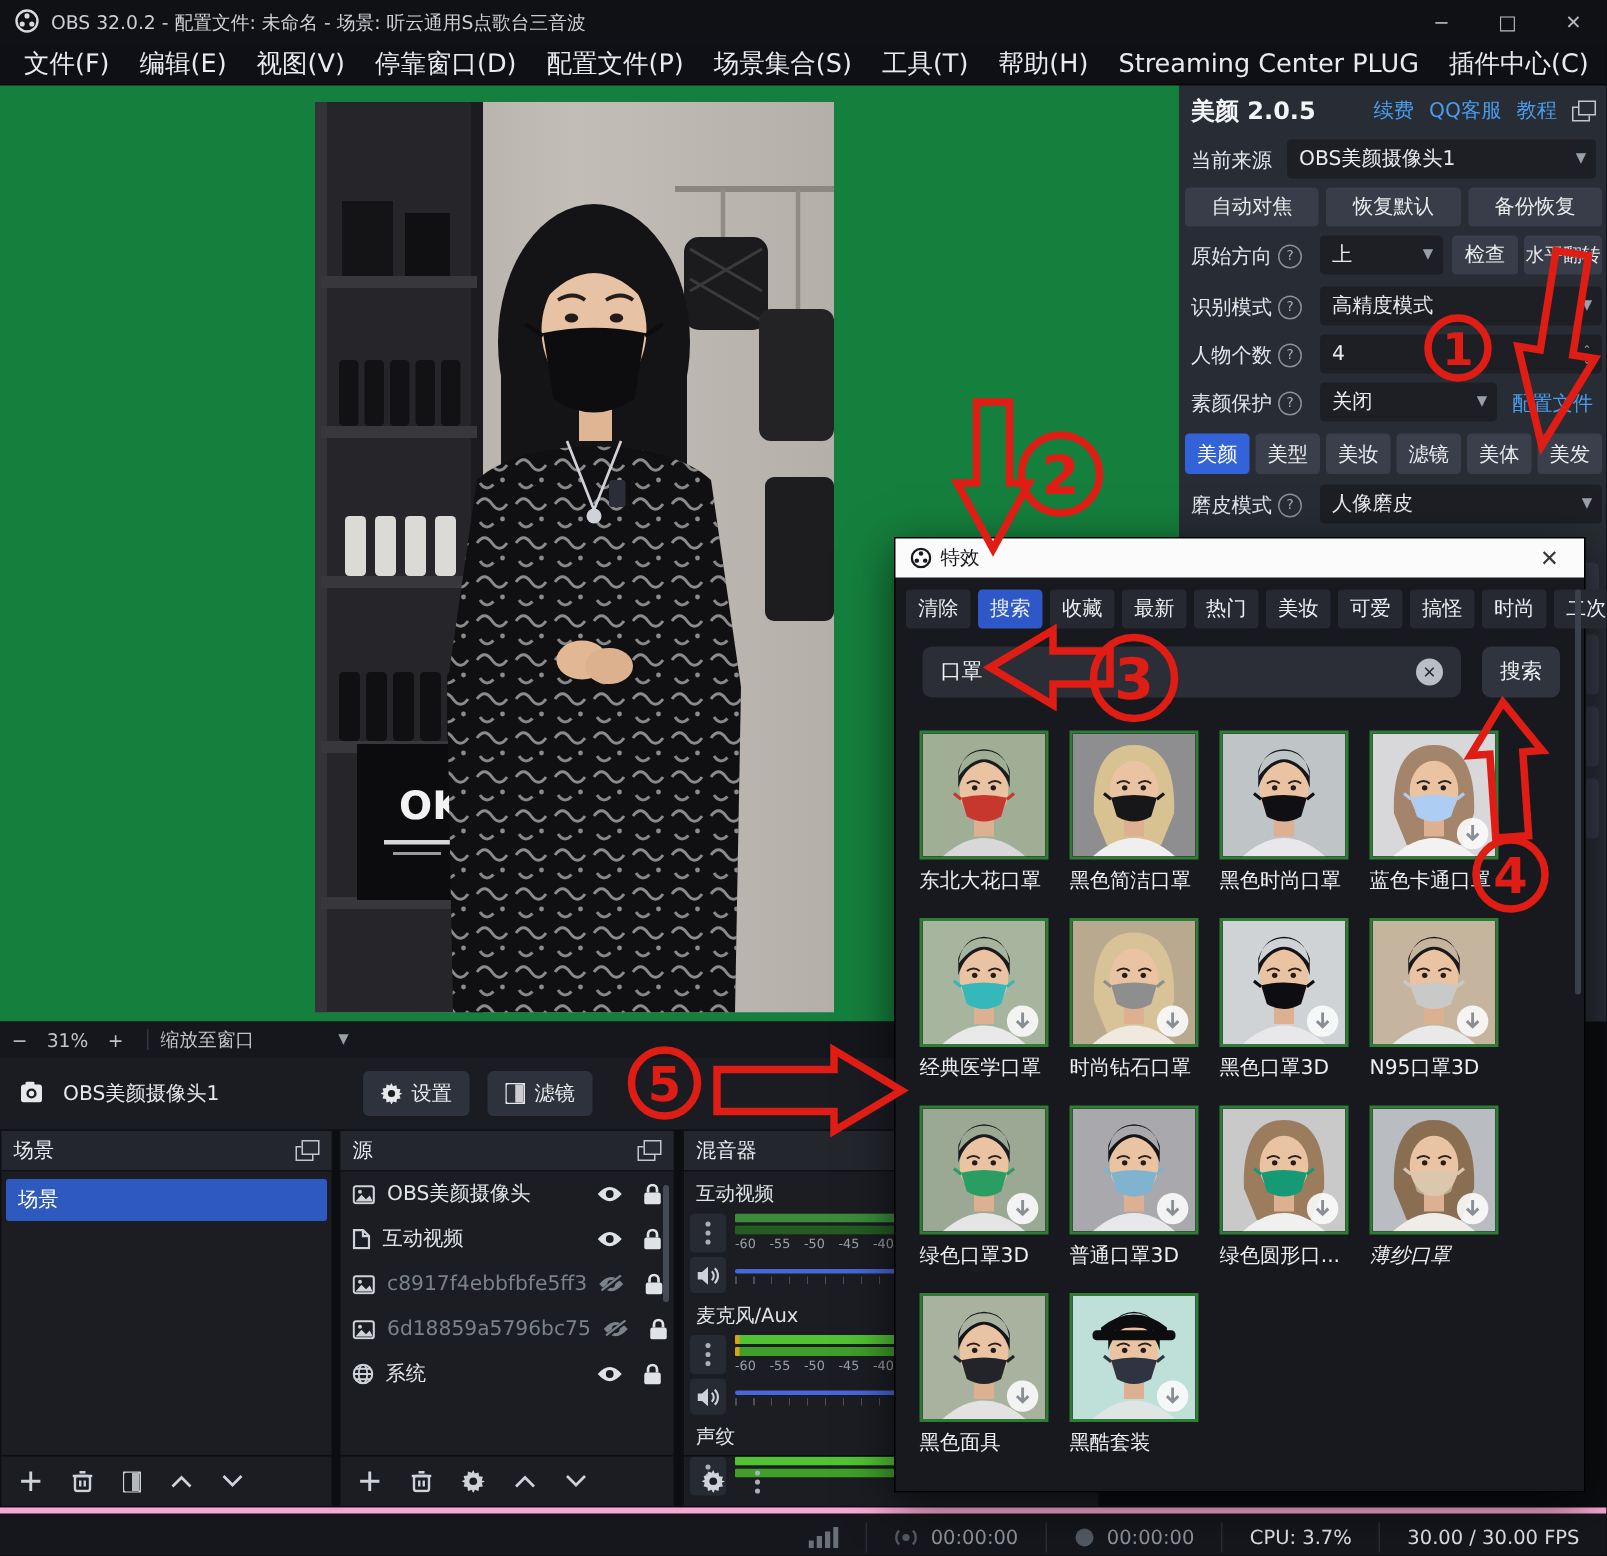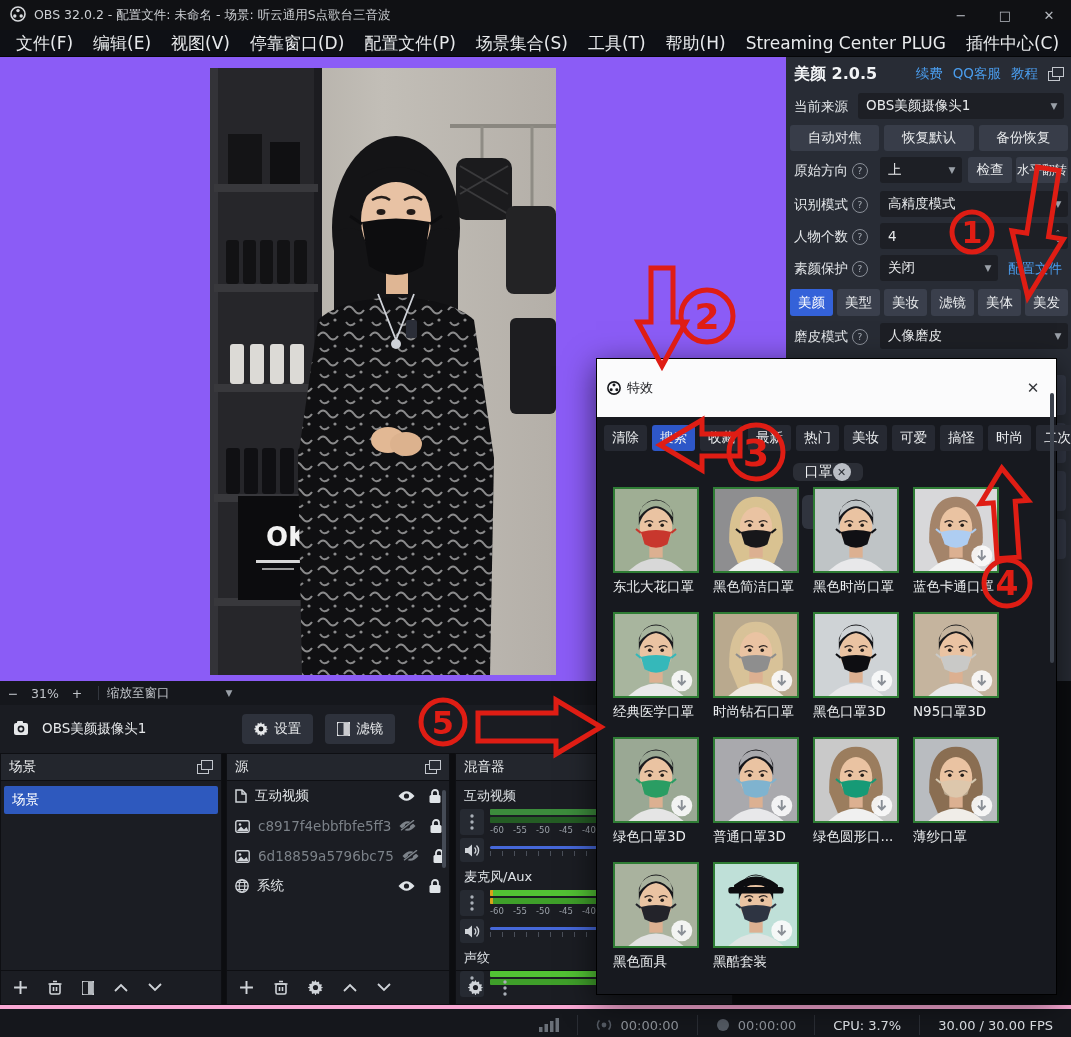--- a/index.html
+++ b/index.html
@@ -6,21 +6,21 @@
   body{width:1071px;height:1037px;background:#0c0d10;font-family:"DejaVu Sans","Liberation Sans",sans-serif;color:#e6e8ea;overflow:hidden;position:relative;}
   .abs{position:absolute;}
   
   .titlebar{left:0;top:0;width:1071px;height:30px;background:#101114;display:flex;align-items:center;color:#cdd0d4;font-size:12.5px;}
   .titlebar .logo{margin:0 8px 0 10px;}
   .winbtns{margin-left:auto;display:flex;}
   .winbtn{width:44px;height:30px;display:flex;align-items:center;justify-content:center;color:#b6bac0;font-size:13px;}
   .menubar{left:0;top:30px;width:1071px;height:27px;background:#0e1015;display:flex;align-items:center;padding-left:6px;box-sizing:border-box;border-bottom:1px solid #050608;}
   .menuitem{padding:0 10px;font-size:17px;color:#e8eaec;line-height:26px;white-space:nowrap;}
   
-  .preview{left:0;top:57px;width:786px;height:624px;background:#8b5cf6;}
+  .preview{left:0;top:57px;width:786px;height:624px;background:#15803d;}
   
   .bpanel{left:786px;top:57px;width:285px;height:624px;background:#282c35;font-size:13.5px;}
   .bhead{left:8px;top:6px;width:270px;height:22px;display:flex;align-items:center;}
   .btitle{font-weight:bold;color:#f2f4f6;font-size:16px;}
   .blinks{margin-left:auto;display:flex;gap:10px;}
   .blink{color:#4a9cec;}
   .popout{width:16px;height:14px;position:relative;margin-left:10px;}
   .popout:before{content:"";position:absolute;left:0;bottom:0;width:10px;height:8px;border:1.5px solid #c3c7cd;}
   .popout:after{content:"";position:absolute;right:0;top:0;width:10px;height:8px;border:1.5px solid #c3c7cd;background:#282c35;}
   .blabel{color:#e4e7ea;display:flex;align-items:center;gap:4px;white-space:nowrap;}
@@ -58,26 +58,26 @@
   .ticks span{width:23px;text-align:left;}
   .volslider{flex:1;height:20px;position:relative;}
   .volslider .line{position:absolute;left:0;right:8px;top:8px;height:3px;background:#4668d9;border-radius:2px;}
   .volslider .tks{position:absolute;left:0;right:8px;top:13px;height:5px;background:repeating-linear-gradient(90deg,#4a4f59 0 1px,transparent 1px 12px);}
   
   .statusbar{left:0;top:1005px;width:1071px;height:32px;background:#15171c;display:flex;align-items:center;justify-content:flex-end;font-size:13px;color:#b9bec4;border-top:4px solid #f9a8d4;}
   .stitem{display:flex;align-items:center;gap:8px;padding:0 18px;height:20px;border-left:1px solid #2a2d34;color:#8f949b;}
   .stitem.bright{color:#dfe3e8;}
   
   .dialog{left:596px;top:358px;width:461px;height:637px;background:#17191f;border:1px solid #000;box-shadow:0 8px 30px rgba(0,0,0,.6);box-sizing:border-box;}
-  .dtitle{height:26px;background:#fbfbfc;display:flex;align-items:center;padding:16px 10px;color:#15161a;font-size:13px;gap:6px;}
+  .dtitle{height:26px;background:#fbfbfc;display:flex;align-items:center;padding:0 10px;color:#15161a;font-size:13px;gap:6px;}
   .dclose{margin-left:auto;font-size:15px;color:#34363a;width:26px;text-align:center;}
   .dtabs{display:flex;gap:5px;padding:8px 7px 0 7px;}
   .dtab{background:#262932;border-radius:3px;height:26px;padding:0 8px;display:flex;align-items:center;font-size:13.5px;color:#eceef0;white-space:nowrap;}
   .dtab.active{background:#2e57c8;}
-  .dsearchrow{display:flex;align-items:center;margin:12px 16px 0 18px;gap:14px;flex-direction:column;}
+  .dsearchrow{display:flex;align-items:center;margin:12px 16px 0 18px;gap:14px;}
   .dinput{flex:1;height:34px;background:#2b2e36;border-radius:6px;display:flex;align-items:center;padding:0 12px;font-size:14px;color:#f0f2f4;}
   .dclear{margin-left:auto;width:18px;height:18px;border-radius:50%;background:#b9bdc4;color:#2a2d34;font-size:11px;display:flex;align-items:center;justify-content:center;font-weight:bold;}
   .dsearchbtn{width:52px;height:34px;background:#30343e;border-radius:6px;display:flex;align-items:center;justify-content:center;font-size:14px;color:#eef0f2;}
   .dgrid{position:absolute;left:16px;top:128px;width:420px;}
   .card{position:absolute;width:100px;}
   .thumb{width:86px;height:86px;border:2px solid #2f7d35;box-sizing:border-box;position:relative;overflow:hidden;}
   .cardlabel{width:100px;margin-top:5px;font-size:13.5px;color:#eceef0;text-align:left;white-space:nowrap;overflow:hidden;}
   
   #overlay{position:absolute;left:0;top:0;z-index:60;pointer-events:none;}
   svg text.annnum{font-family:"DejaVu Sans",sans-serif;font-weight:bold;fill:#df1d14;}
@@ -356,20 +356,44 @@
 </div>
 
 <div class="abs dock" style="left:226px;top:753px;width:224px;height:252px;">
   <div class="dockhead">
     <span>源</span>
       <span class="popout"></span>
   </div>
   <div id="source-list" style="height:188px;overflow:hidden;">
       <div class="srcrow">
         <span style="display: inline-flex;">
+          <svg width="15" height="13" viewBox="0 0 15 13">
+            <rect x="0.8" y="0.8" width="13.4" height="11.4" rx="1.6" fill="none" stroke="#cfd3d8" stroke-width="1.4"></rect>
+            <circle cx="5" cy="4.5" r="1.3" fill="#cfd3d8"></circle>
+            <path d="M2 11 L6 6.5 L9 9.5 L11.5 7 L13.5 11 Z" fill="#cfd3d8"></path>
+          </svg>
+        </span>
+        <span>OBS美颜摄像头</span>
+        <span class="ric">
+          <span style="display: inline-flex;">
+            <svg width="17" height="12" viewBox="0 0 17 12">
+              <path d="M0.5 6 Q8.5 -3.5 16.5 6 Q8.5 15.5 0.5 6 Z" fill="#dfe3e7"></path>
+              <circle cx="8.5" cy="6" r="2.6" fill="#1b1d23"></circle>
+            </svg>
+          </span>
+          <span style="display: inline-flex;">
+            <svg width="12" height="14" viewBox="0 0 12 14">
+              <rect x="0.5" y="6" width="11" height="8" rx="1.5" fill="#dfe3e7"></rect>
+              <path d="M3 6 V4 a3 3 0 0 1 6 0 V6" stroke="#dfe3e7" stroke-width="1.8" fill="none"></path>
+            </svg>
+          </span>
+        </span>
+      </div>
+      <div class="srcrow">
+        <span style="display: inline-flex;">
           <svg width="12" height="14" viewBox="0 0 12 14">
             <path d="M1 1 h6 l4 4 v8 h-10 Z" fill="none" stroke="#cfd3d8" stroke-width="1.5"></path>
             <path d="M7 1 v4 h4" fill="none" stroke="#cfd3d8" stroke-width="1.5"></path>
           </svg>
         </span>
         <span>互动视频</span>
         <span class="ric">
           <span style="display: inline-flex;">
             <svg width="17" height="12" viewBox="0 0 17 12">
               <path d="M0.5 6 Q8.5 -3.5 16.5 6 Q8.5 15.5 0.5 6 Z" fill="#dfe3e7"></path>
@@ -854,21 +878,21 @@
             <circle cx="36.5" cy="38" r="1.9" fill="#241d1a"></circle>
             <circle cx="49.5" cy="38" r="1.9" fill="#241d1a"></circle>
             <path d="M31 35 q5 -3.5 9 0 M46 35 q5 -3.5 9 0" stroke="#2a2220" stroke-width="1.3" fill="none"></path>
             <path d="M27 45 Q43 41 59 45 L55 58 Q43 65 31 58 Z" fill="#169a76"></path>
             <path d="M27 46 L22 42 M59 46 L64 42" stroke="#169a76" stroke-width="2.2" fill="none"></path>
             <circle cx="70" cy="70" r="11" fill="rgba(250,250,250,0.92)"></circle>
             <path d="M70 64 v9 M66 70 l4 4 4-4" stroke="#8a8f96" stroke-width="2" fill="none"></path>
           </svg></div>
         <div class="cardlabel">绿色圆形口...</div>
       </div>
-      <div class="card" style="left: 300px; top: 250px;">
+      <div class="card" style="left: 300px; top: 250px; font-style: italic;">
         <div class="thumb"><svg width="82" height="82" viewBox="0 0 86 86">
             <rect width="86" height="86" fill="#b9bcc0"></rect>
             <path d="M43 8 C20 8 14 30 15 56 L24 78 L62 78 L71 56 C72 30 66 8 43 8 Z" fill="#8a6e52"></path>
             <path d="M14 86 Q43 60 72 86 Z" fill="#f0ede8"></path>
             <rect x="36" y="58" width="14" height="14" fill="#dcb091"></rect>
             <ellipse cx="43" cy="40" rx="17" ry="21" fill="#eac3a2"></ellipse>
             <path d="M26 36 Q28 16 43 14 Q58 16 60 36 L60 24 Q54 10 43 10 Q32 10 26 24 Z" fill="#8a6e52"></path>
             <circle cx="36.5" cy="38" r="1.9" fill="#241d1a"></circle>
             <circle cx="49.5" cy="38" r="1.9" fill="#241d1a"></circle>
             <path d="M31 35 q5 -3.5 9 0 M46 35 q5 -3.5 9 0" stroke="#2a2220" stroke-width="1.3" fill="none"></path>

